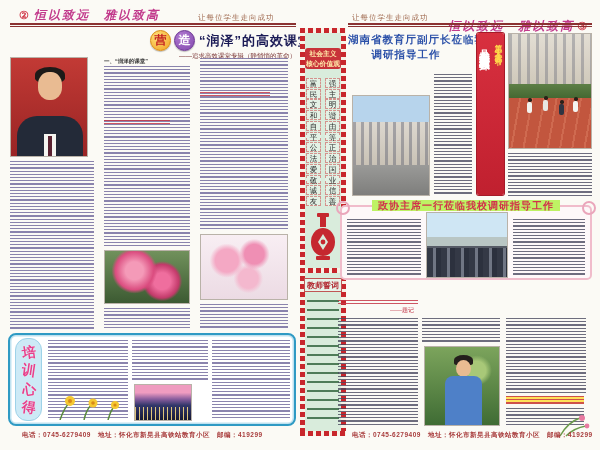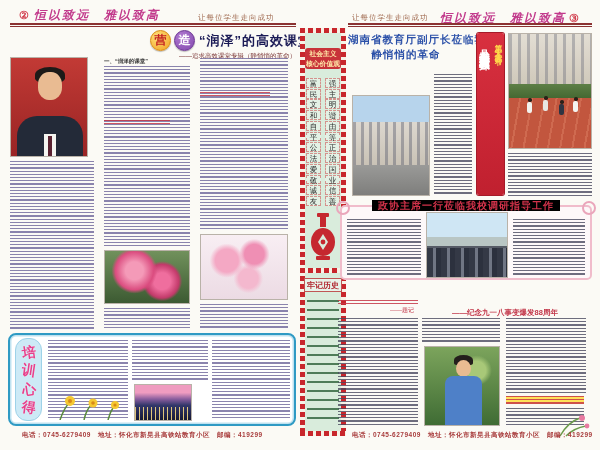--- a/index.html
+++ b/index.html
@@ -76,40 +76,40 @@
   
   .rp-head{font-size:10.5px;font-weight:bold;color:#2b50a8;letter-spacing:1px;text-align:center;white-space:nowrap}
   .redbanner{background:linear-gradient(#d8303f,#c0202f);border-radius:2px;box-shadow:0 0 0 1px #a51a28}
   .vtext{writing-mode:vertical-rl;text-orientation:upright;white-space:nowrap}
   .b-big{font-size:10.5px;font-weight:bold;color:#ffffff;letter-spacing:1px}
   .b-small{font-size:7.5px;font-weight:bold;color:#ffd84a;letter-spacing:2px}
   .midframe{border:2px solid #f0bccb;border-radius:5px;background:#fdf8f9}
   .midframe::before,.midframe::after{content:"";position:absolute;width:10px;height:10px;border:2px solid #eaa6bb;border-radius:50%;top:-6px}
   .midframe::before{left:-6px}.midframe::after{right:-6px}
   .mid-title{font-size:10px;font-weight:bold;color:#d1324a;letter-spacing:1px;text-align:center;white-space:nowrap}
-  .mid-title span{background:#000000;padding:0 6px}
+  .mid-title span{background:#bef264;padding:0 6px}
   .ribbon{background:linear-gradient(#f9e07a,#eec23e);border:1px solid #d8a42a;border-radius:12px;display:flex;align-items:center;justify-content:center}
   .ribbon span{font-family:"DejaVu Serif",serif;font-size:11.5px;font-weight:bold;color:#2e8b34;text-shadow:0 0 2px #fffbe0,0 0 2px #fffbe0;white-space:nowrap}
   .mem-sub{font-size:7.5px;font-weight:bold;color:#c23548;white-space:nowrap}
   .tj{font-size:6px;color:#c23548;text-align:right}
   .hl{background:#ffe25a}
 
   .leafdeco{position:absolute}
 </style>
 </head>
 <body>
 
 <div id="canvas">
 
   <div class="abs motto" style="left:16px;top:7px"><span class="pageno">②</span><span>恒以致远　雅以致高</span></div>
   <div class="abs slogan" style="left:198px;top:13px">让每位学生走向成功</div>
   <div class="abs rule" style="left:10px;top:23px;width:286px"></div>
 
   <div class="abs slogan" style="left:352px;top:13px">让每位学生走向成功</div>
-  <div class="abs motto" style="left:440px;top:10px;width:152px;text-align:left"><span>恒以致远　雅以致高</span><span class="pageno">③</span></div>
+  <div class="abs motto" style="left:440px;top:18px;width:152px;text-align:right"><span>恒以致远　雅以致高</span><span class="pageno">③</span></div>
   <div class="abs rule" style="left:348px;top:23px;width:244px"></div>
 
   <div class="abs badge badge1" style="left:150px;top:30px">营</div>
   <div class="abs badge badge2" style="left:174px;top:30px">造</div>
   <div class="abs lp-title" style="left:199px;top:32px">“润泽”的高效课堂</div>
   <div class="abs lp-sub" style="left:150px;top:52px;width:146px;text-align:right">——追求高效课堂专辑（静悄悄的革命）</div>
 
   <div class="abs photo portrait" style="left:10px;top:57px;width:78px;height:100px">
     <div class="p-hair"></div>
     <div class="p-face"></div>
@@ -217,26 +217,26 @@
     <svg class="abs" style="left:8px;top:184px" width="30" height="50" viewBox="0 0 30 50">
       <rect x="9" y="1" width="12" height="4" rx="1" fill="#c5282f"></rect>
       <rect x="12" y="5" width="6" height="10" fill="#c5282f"></rect>
       <ellipse cx="15" cy="30" rx="12" ry="14" fill="#c5282f"></ellipse>
       <rect x="8" y="44" width="14" height="4" rx="1" fill="#c5282f"></rect>
       <path d="M15 22 l5 8 -5 8 -5 -8 z" fill="#d9ecdc"></path>
       <circle cx="15" cy="30" r="2.4" fill="#c5282f"></circle>
     </svg>
 
     <div class="tiles-h" style="top:240px"></div>
-    <div class="abs oath-title" style="left:4px;top:250px;width:38px;height:14px">牢记历史</div>
+    <div class="abs oath-title" style="left:4px;top:250px;width:38px;height:14px">教师誓词</div>
     <div class="abs gk-oath" style="left:7px;top:272px;width:32px;height:126px"></div>
   </div>
 
   <div class="abs rp-head" style="left:348px;top:33px;width:116px">湖南省教育厅副厅长莅临我校</div>
-  <div class="abs rp-head" style="left:348px;top:48px;width:116px">静悄悄的革命</div>
+  <div class="abs rp-head" style="left:348px;top:48px;width:116px">调研指导工作</div>
   <div class="abs gk-dark" style="left:434px;top:74px;width:38px;height:122px"></div>
   <div class="abs photo campus" style="left:352px;top:95px;width:78px;height:101px">
     <div class="c-bldg"></div>
     <div class="c-road"></div>
   </div>
 
   <div class="abs redbanner" style="left:477px;top:33px;width:27px;height:162px">
     <div class="abs vtext b-big" style="left:1px;top:8px">县委书记亲切慰问我校教师</div>
     <div class="abs vtext b-small" style="right:1px;top:5px">第三十五个教师节</div>
   </div>
@@ -253,21 +253,20 @@
   <div class="abs gk-dark" style="left:508px;top:153px;width:84px;height:43px"></div>
 
   <div class="abs midframe" style="left:340px;top:205px;width:252px;height:75px"></div>
   <div class="abs mid-title" style="left:340px;top:199px;width:252px"><span>政协主席一行莅临我校调研指导工作</span></div>
   <div class="abs gk-dark" style="left:347px;top:219px;width:74px;height:56px"></div>
   <div class="abs photo group-p" style="left:426px;top:212px;width:82px;height:66px">
     <div class="g-crowd"></div>
   </div>
   <div class="abs gk-dark" style="left:513px;top:219px;width:72px;height:56px"></div>
 
-  <div class="abs mem-sub" style="left:425px;top:308px;width:160px;text-align:center">——纪念九一八事变爆发88周年</div>
 
   <div class="abs gk-red" style="left:338px;top:300px;width:80px;height:3.5px"></div>
   <div class="abs tj" style="left:338px;top:306px;width:76px">——题记</div>
   <div class="abs gk-dark" style="left:338px;top:318px;width:80px;height:108px"></div>
 
   <div class="abs gk-dark" style="left:422px;top:318px;width:78px;height:26px"></div>
   <div class="abs photo student" style="left:424px;top:346px;width:76px;height:80px">
     <div class="s-hair"></div>
     <div class="s-head"></div>
     <div class="s-torso"></div>

